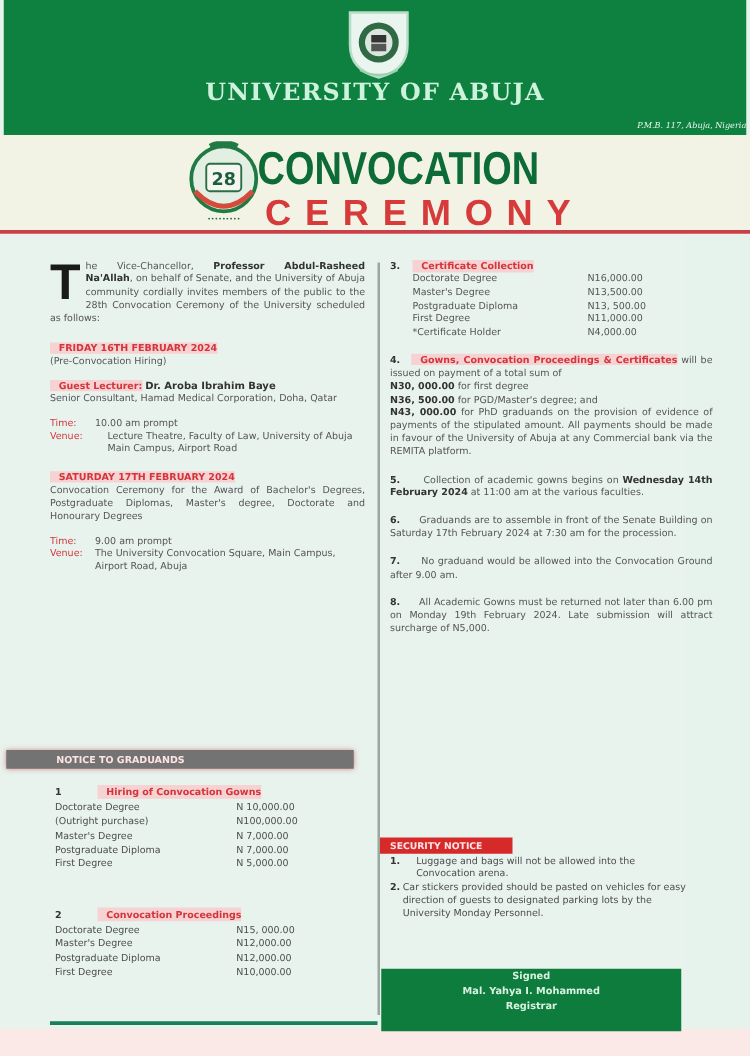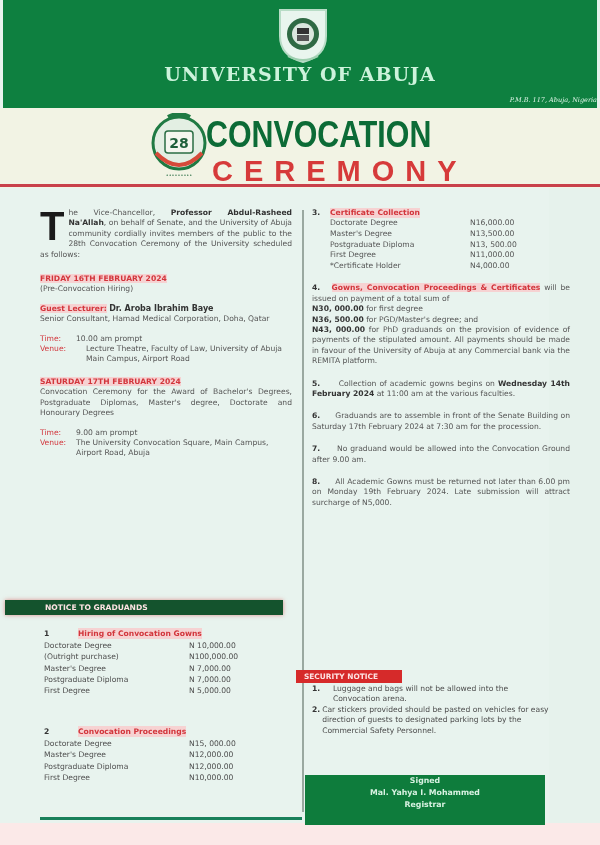--- a/index.html
+++ b/index.html
@@ -60,45 +60,45 @@
   .col-left { position: absolute; left: 40px; top: 208px; width: 252px; font-size: 7.6px; line-height: 10.4px; color: #555; }
   .col-divider { position: absolute; left: 302px; top: 210px; width: 2px; height: 602px; background: #9aa8a0; }
   .col-right { position: absolute; left: 312px; top: 208px; width: 258px; font-size: 7.6px; line-height: 10.4px; color: #555; }
 
   .dropcap {
     float: left; font-family: "Liberation Sans", sans-serif; font-weight: bold;
     font-size: 40px; line-height: 32px; color: #1a1a1a; margin: 2px 4px 0 0;
   }
   .justify { text-align: justify; }
   b { color: #333; }
-  .redhl { color: #d2363c; font-weight: bold; background: #f6d2d2; }
+  .redhl { color: #d2363c; font-weight: bold; background: #f6d2d2; padding-left: 7px; }
   .section { margin-top: 9px; }
   .kv { display: flex; }
   .kv .k { width: 36px; color: #d2363c; }
   .kv .v { flex: 1; }
 
   .notice-bar {
     position: absolute; left: 5px; top: 600px; width: 278px; height: 15px;
-    background: #14532d; color: #fde3e3; font-weight: bold; font-size: 7.6px;
+    background: #737373; color: #fde3e3; font-weight: bold; font-size: 7.6px;
     padding: 3px 0 0 40px; box-shadow: 0 0 4px rgba(210,40,40,0.5);
   }
   .fee-block { position: absolute; left: 44px; width: 240px; font-size: 7.6px; line-height: 11.2px; color: #4d4d4d; }
   .fee-row { display: flex; }
   .fee-row .n { width: 145px; }
   .fee-head { display: flex; margin-bottom: 1px; }
   .fee-head .num { width: 34px; color: #333; font-weight: bold; }
 
   .green-rule { position: absolute; left: 40px; top: 817px; width: 262px; height: 3px; background: #19805a; }
   .bottom-pink { position: absolute; left: 0; top: 823px; width: 600px; height: 22px; background: #fbe9e8; }
 
   .r-fee-row { display: flex; padding-left: 18px; line-height: 10.6px; }
   .r-fee-row .n { width: 140px; }
 
   .security-bar {
-    position: absolute; left: 296px; top: 670px; width: 106px; height: 13px;
+    position: absolute; left: 304px; top: 670px; width: 106px; height: 13px;
     background: #d62a2a; color: #fde3e3; font-weight: bold; font-size: 7.4px; padding: 2px 0 0 8px;
   }
   .security-list { position: absolute; left: 312px; top: 684px; width: 240px; font-size: 7.6px; line-height: 10.4px; color: #4d4d4d; }
   .security-list .item { display: flex; }
   .security-list .item .num { width: 24px; font-weight: bold; color: #333; }
   .signed {
     position: absolute; left: 305px; top: 775px; width: 240px; height: 50px;
     background: #0e7c3c; color: #d8f2e2; text-align: center; font-weight: bold;
     font-size: 7.8px; line-height: 12px; padding-top: 0;
   }
@@ -283,21 +283,21 @@
   </div>
 
   <div class="security-bar">SECURITY NOTICE</div>
   <div class="security-list">
     <div class="item">
       <span class="num">1.</span>
       <span>Luggage and bags will not be allowed into the Convocation arena.</span>
     </div>
     <div class="item">
       <span class="num">2.</span>
-      <span>Car stickers provided should be pasted on vehicles for easy direction of guests to designated parking lots by the Commercial Safety Personnel.</span>
+      <span>Car stickers provided should be pasted on vehicles for easy direction of guests to designated parking lots by the University Monday Personnel.</span>
     </div>
   </div>
 
   <div class="signed">
     <div>Signed</div>
     <div>Mal. Yahya I. Mohammed</div>
     <div>Registrar</div>
   </div>
 </div>
 

